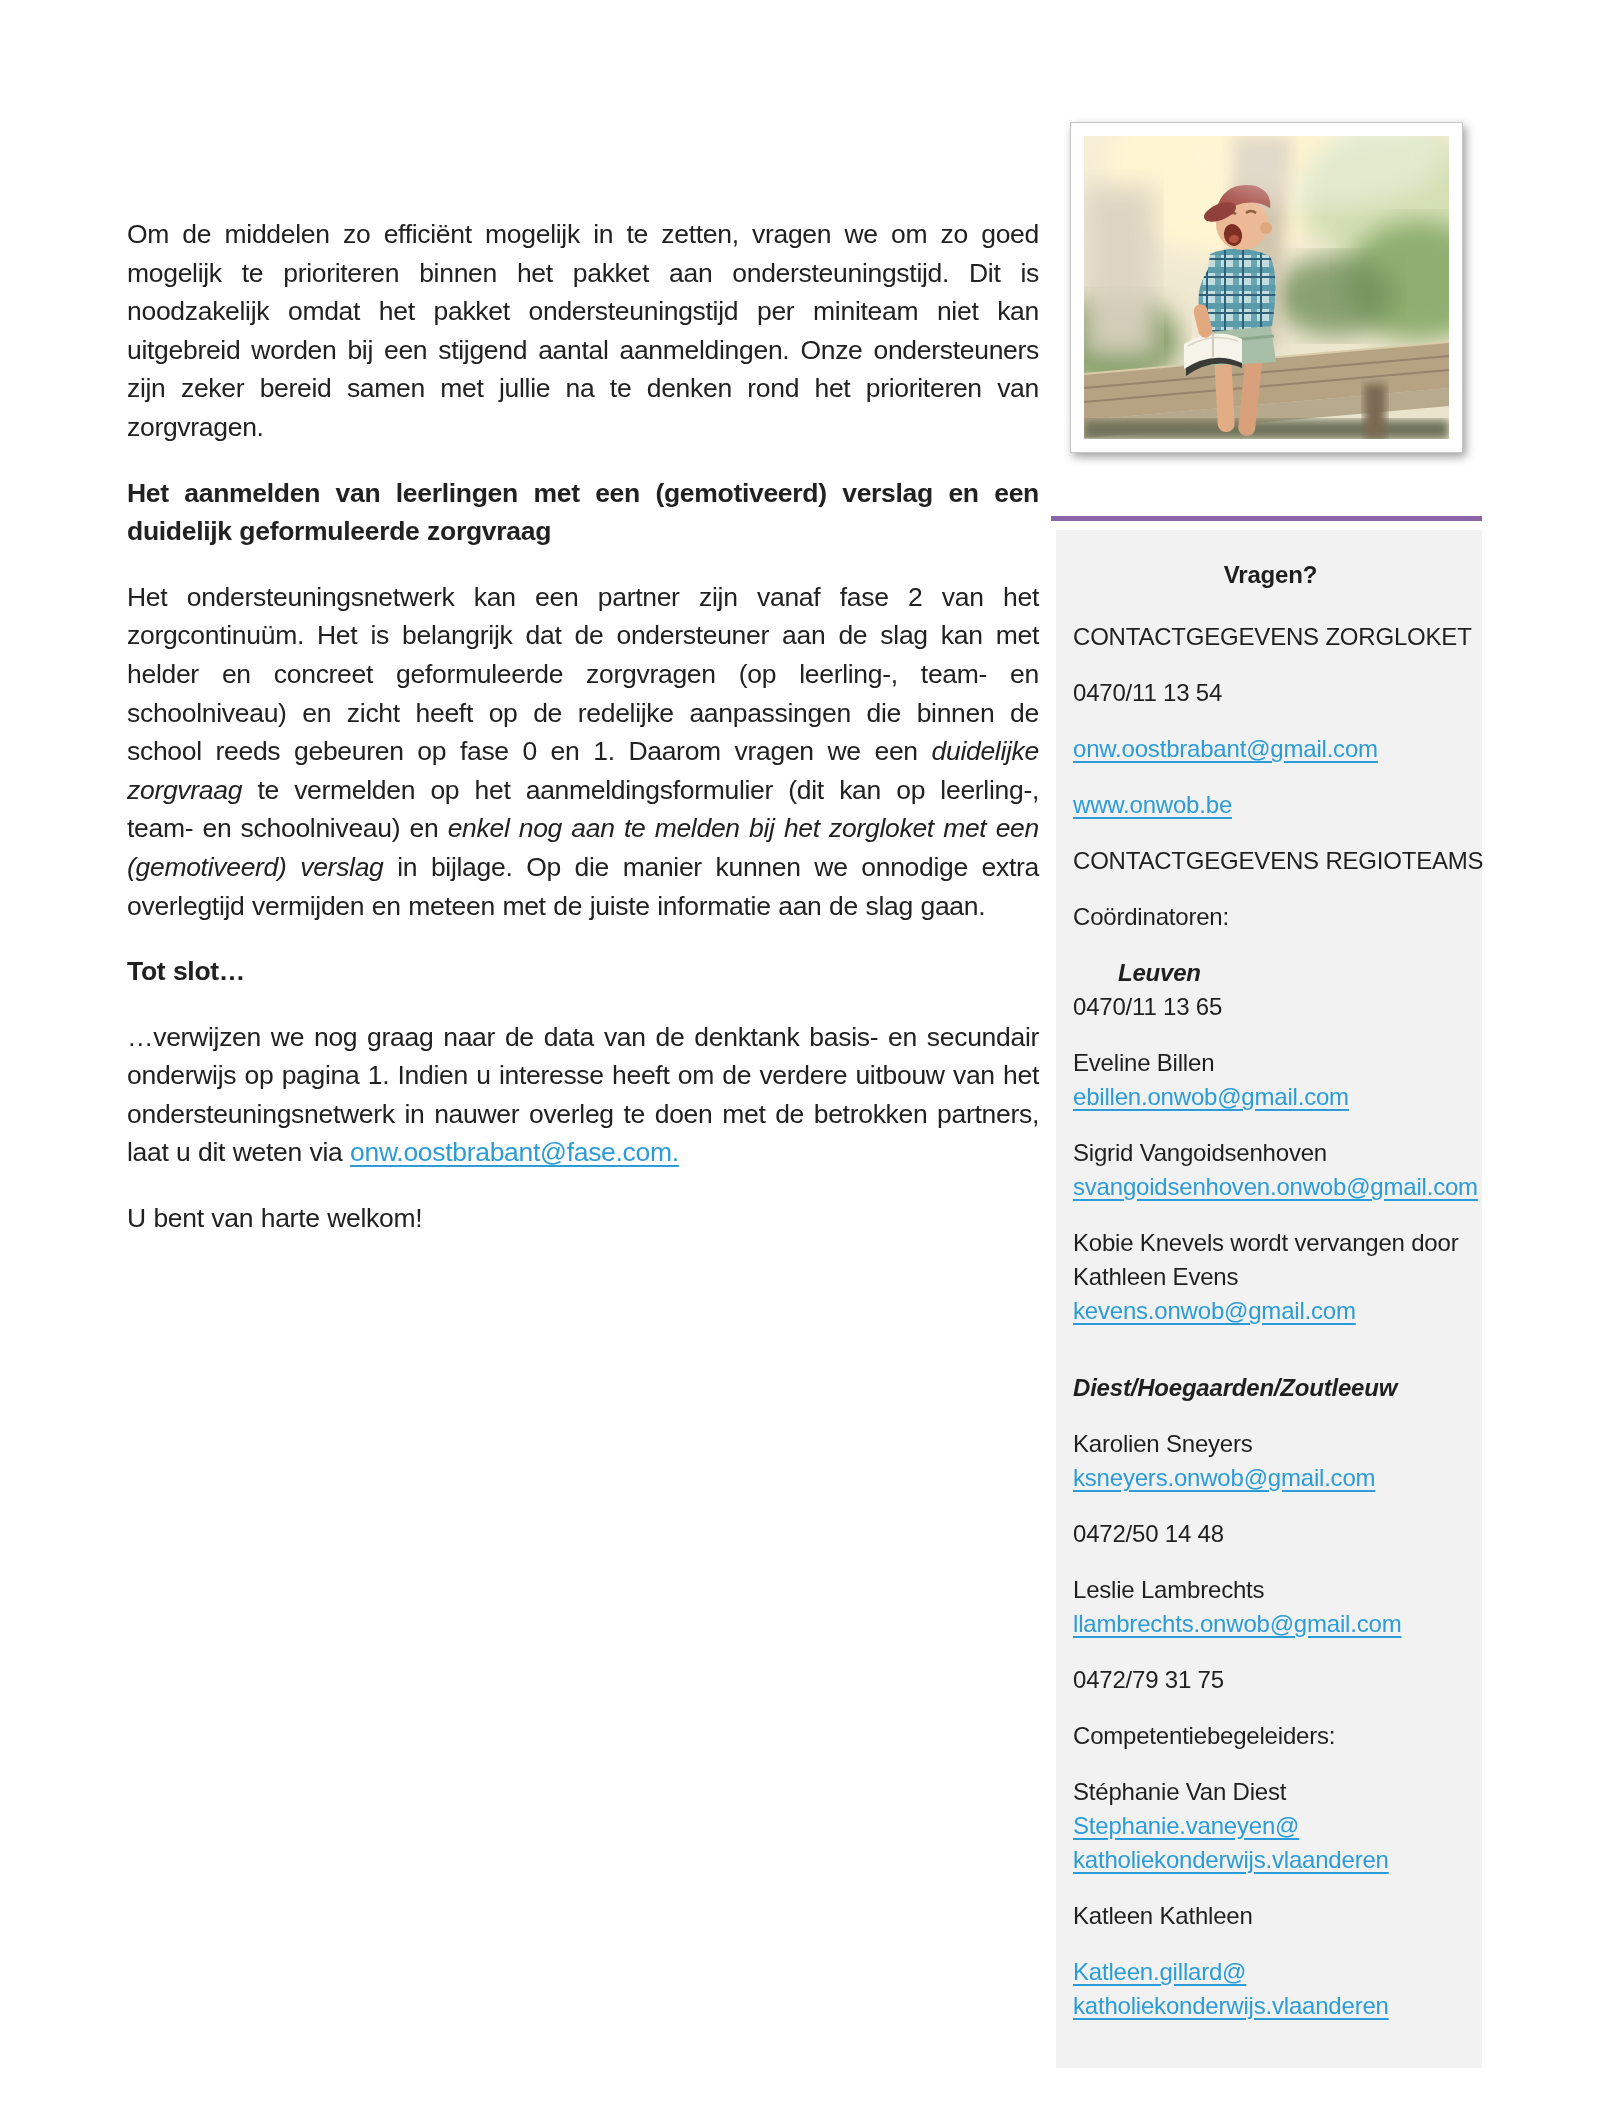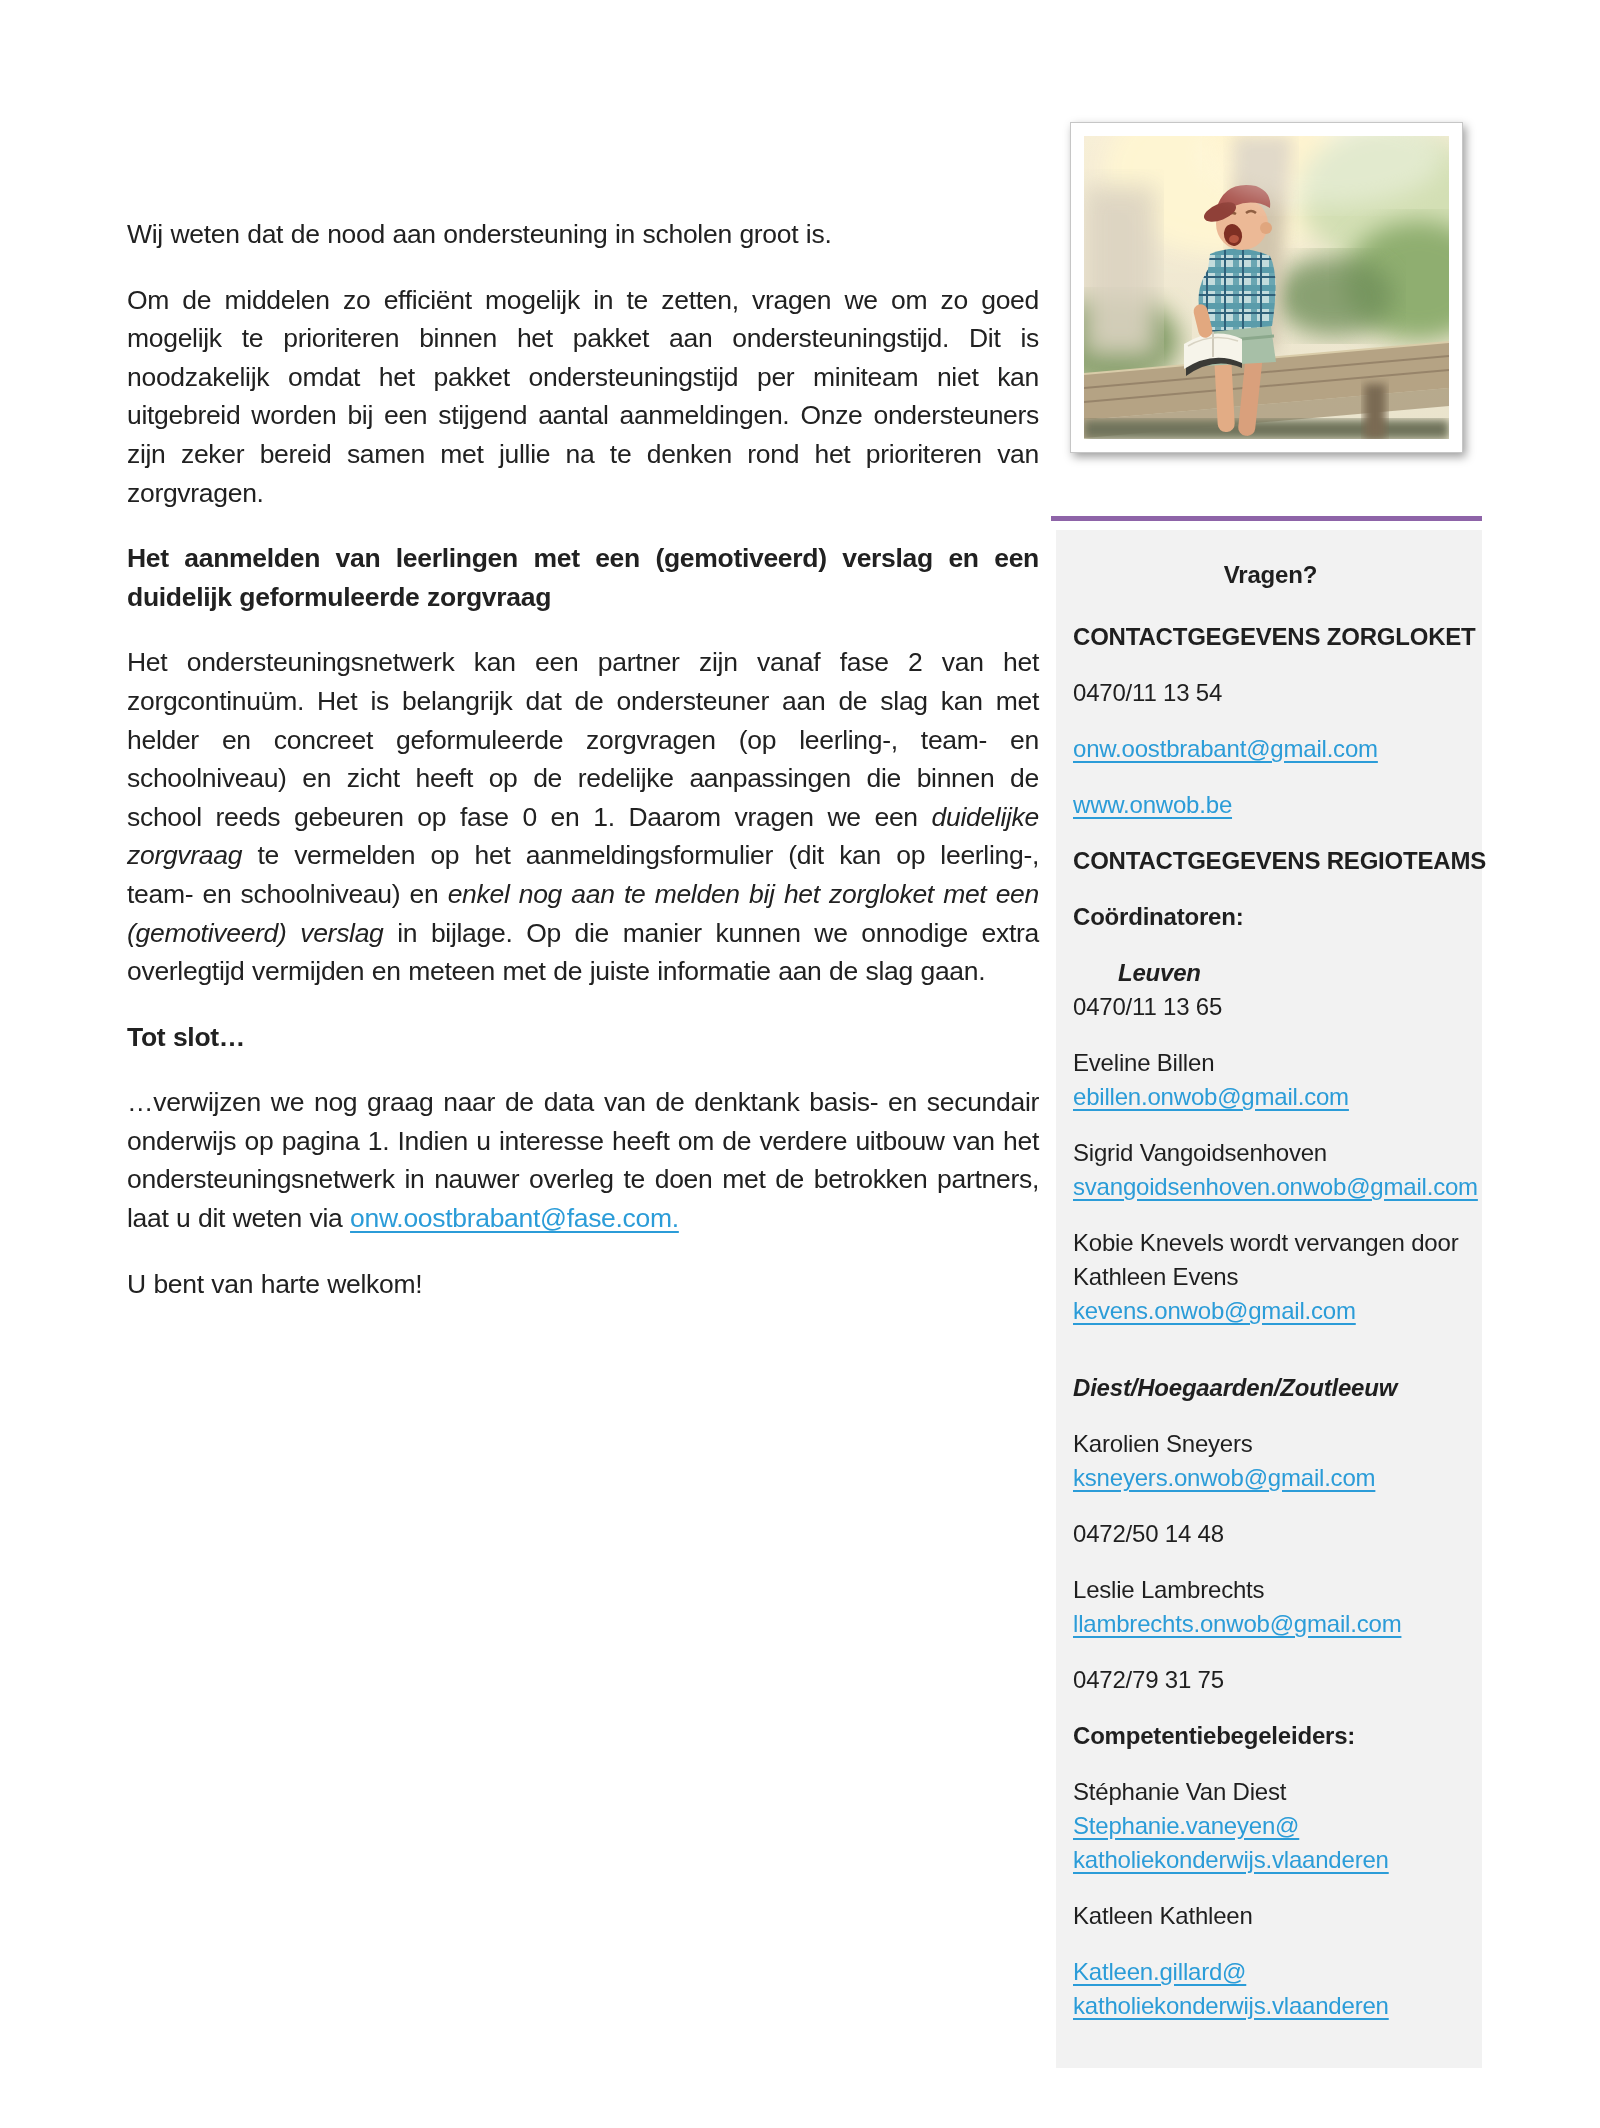--- a/index.html
+++ b/index.html
@@ -30,33 +30,32 @@
   .photo-frame svg{display:block;width:365px;height:303px;}
 
   
   .rule{position:absolute;left:1051px;top:516px;width:431px;height:5px;background:var(--rule,#8E64A8);}
   .panel{
     position:absolute;left:1056px;top:530px;width:426px;min-height:1538px;
     background:var(--panel,#F2F2F2);box-sizing:border-box;padding:28px 14px 16px 17px;
   }
   .panel p{font-size:24px;line-height:34px;margin:0 0 22px;color:#1f1f1f;letter-spacing:-0.2px;}
   .sb-title{font-size:34px;line-height:44px;font-weight:700;color:var(--accent,#FFC000);margin:0 0 28px !important;text-align:center;}
-  .caps{font-weight:700;white-space:nowrap;letter-spacing:-0.4px;}
+  .caps{font-weight:400;white-space:nowrap;letter-spacing:-0.4px;}
   .bi{font-weight:700;font-style:italic;margin-left:45px;}
   .gap-xl{margin-top:43px !important;}
   a.sb-link{color:var(--link,#2B9CD8);text-decoration:underline;text-underline-offset:4px;cursor:pointer;}
   .nowrap{white-space:nowrap;}
 </style>
 </head>
 <body>
 
 <div class="page">
 
   <div class="main-col">
-    <p class="left">Wij weten dat de nood aan ondersteuning in scholen groot is.</p>
 
     <p>Om de middelen zo efficiënt mogelijk in te zetten, vragen we om zo goed mogelijk te prioriteren binnen het pakket aan ondersteuningstijd. Dit is noodzakelijk omdat het pakket ondersteuningstijd per miniteam niet kan uitgebreid worden bij een stijgend aantal aanmeldingen. Onze ondersteuners zijn zeker bereid samen met jullie na te denken rond het prioriteren van zorgvragen.</p>
 
     <p class="bold">Het aanmelden van leerlingen met een (gemotiveerd) verslag en een duidelijk geformuleerde zorgvraag</p>
 
     <p><span>Het ondersteuningsnetwerk kan een partner zijn vanaf fase 2 van het zorgcontinuüm. Het is belangrijk dat de ondersteuner aan de slag kan met helder en concreet geformuleerde zorgvragen (op leerling-, team- en schoolniveau) en zicht heeft op de redelijke aanpassingen die binnen de school reeds gebeuren op fase 0 en 1. Daarom vragen we een </span><em>duidelijke zorgvraag</em><span> te vermelden op het aanmeldingsformulier (dit kan op leerling-, team- en schoolniveau) en </span><em>enkel nog aan te melden bij het zorgloket met een (gemotiveerd) verslag</em><span> in bijlage. Op die manier kunnen we onnodige extra overlegtijd vermijden en meteen met de juiste informatie aan de slag gaan.</span></p>
 
     <p class="bold left">Tot slot…</p>
 
     <p><span>…verwijzen we nog graag naar de data van de denktank basis- en secundair onderwijs op pagina 1. Indien u interesse heeft om de verdere uitbouw van het ondersteuningsnetwerk in nauwer overleg te doen met de betrokken partners, laat u dit weten via </span><a class="body-link">onw.oostbrabant@fase.com.</a></p>

